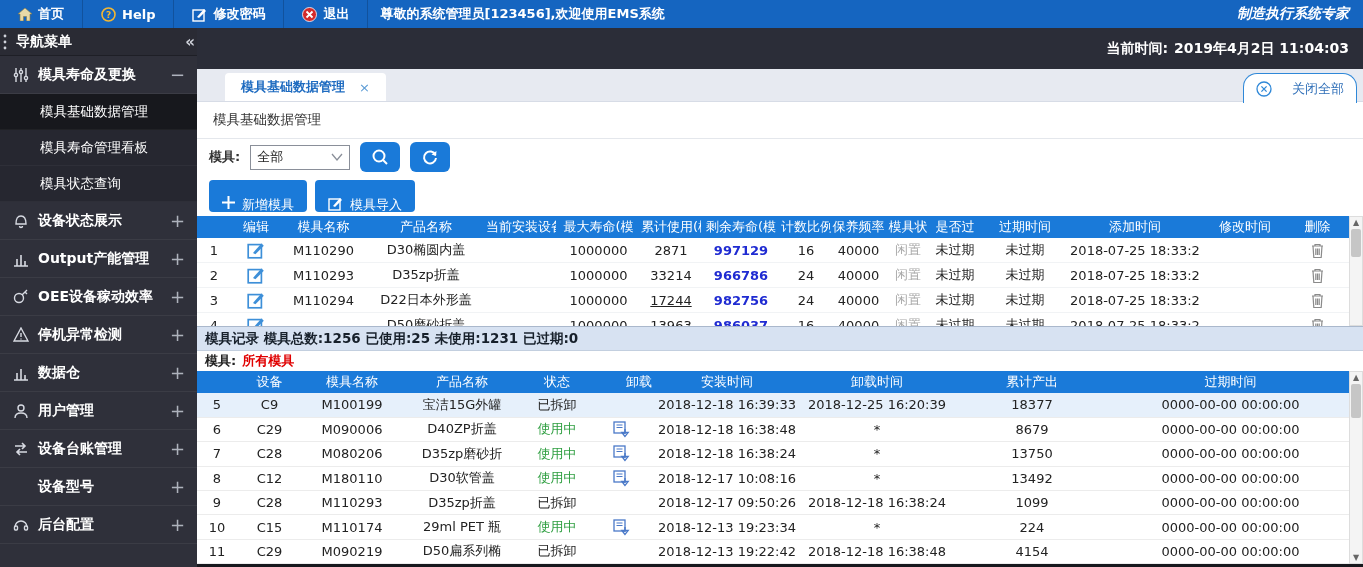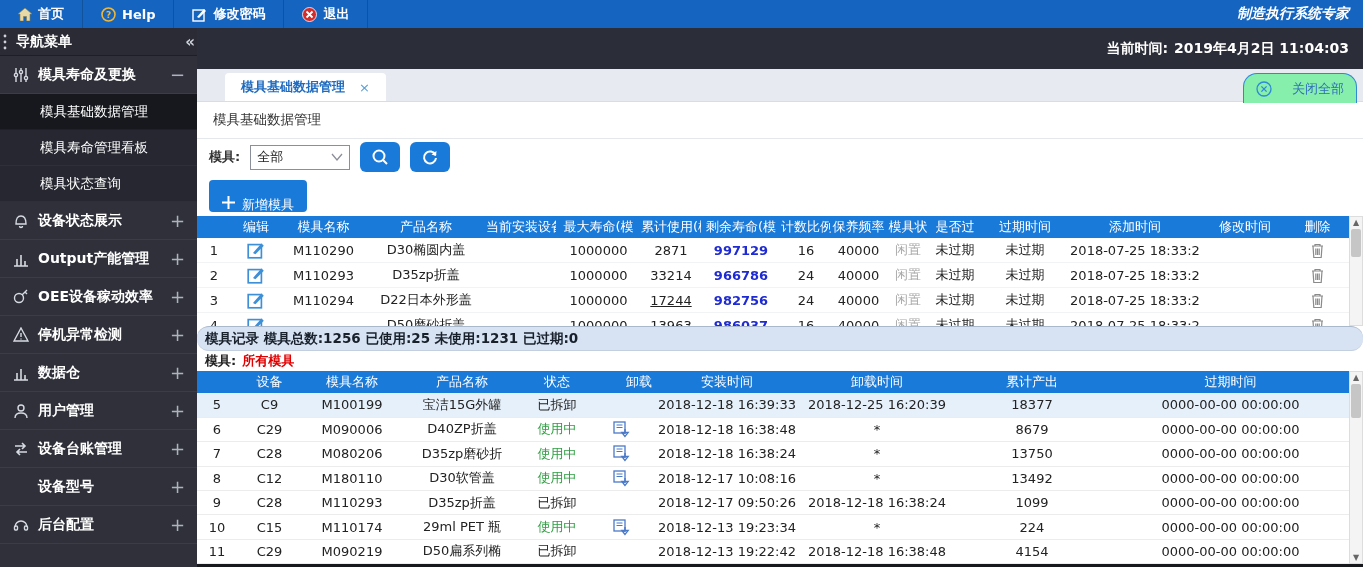--- a/index.html
+++ b/index.html
@@ -31,21 +31,21 @@
 
   
   .rightcol { flex:1; display:flex; flex-direction:column; min-width:0; }
   .infostrip { height:41px; background:#2b2d38; color:#fff; display:flex; align-items:center;
     justify-content:flex-end; padding-right:14px; font-weight:bold; font-size:14px; gap:6px; }
   .tabbar { height:33px; background:#e7eaf1; display:flex; align-items:flex-end; padding-left:28px;
     border-bottom:1px solid #d7dce6; position:relative; }
   .tab { background:#fff; height:28px; display:flex; align-items:center; gap:14px; padding:0 16px;
     border-radius:4px 4px 0 0; color:#1e6bc0; font-weight:bold; font-size:13px; cursor:pointer; }
   .tab .x { color:#5b9bd5; font-weight:normal; cursor:pointer; }
-  .closeall { position:absolute; right:6px; top:4px; background:#86efac; border:1px solid #2f88d8;
+  .closeall { position:absolute; right:6px; top:4px; background:#ffffff; border:1px solid #2f88d8;
     color:#2f6fb8; border-radius:14px 14px 0 0; border-bottom:none; height:30px; display:flex; align-items:center;
     gap:20px; padding:0 12px; font-size:13px; cursor:pointer; }
   .closeall .ci { color:#2f88d8; display:flex; }
 
   .page { flex:1; background:#fff; display:flex; flex-direction:column; min-height:0; }
   .page-title { height:40px; display:flex; align-items:center; padding-left:16px; color:#333;
     border-bottom:1px solid #e4e7ec; font-size:13.5px; }
   .filter-row { height:40px; display:flex; align-items:center; padding-left:12px; gap:10px; }
   .filter-row label { font-weight:bold; color:#333; }
   .select { width:100px; height:25px; border:1px solid #8a8f99; background:#fff; display:flex;
@@ -63,21 +63,21 @@
   .thead { background:#1a7ad9; color:#fff; height:22px; display:flex; align-items:center; font-size:13px; }
   .thead .hc { overflow:hidden; white-space:nowrap; text-align:center; flex:none; }
   .tbody1 { height:88px; overflow:hidden; }
   .trow { display:flex; align-items:center; height:25px; border-bottom:1px solid #f1f3f5; }
   .trow .tc { overflow:hidden; white-space:nowrap; text-align:center; flex:none; }
   .vscroll { width:14px; background:#f4f4f4; border:1px solid #ddd; display:flex; flex-direction:column;
     align-items:center; font-size:8px; color:#666; justify-content:space-between; padding:1px 0; }
   .vscroll .thumb { width:10px; background:#c6c6c6; border-radius:2px; }
 
   .record-bar { height:27px; background:#d7e2f2; border-top:1px solid #aab8cc; border-bottom:1px solid #c3cfdf;
-    display:flex; align-items:center; padding-left:8px; font-weight:bold; color:#17202b; font-size:13.5px;border-radius:12px; }
+    display:flex; align-items:center; padding-left:8px; font-weight:bold; color:#17202b; font-size:13.5px; }
   .filter2 { height:22px; display:flex; align-items:center; padding-left:8px; gap:6px; font-weight:bold; }
   .filter2 .red { color:#e00000; }
 
   .tbody2 { height:171px; display:flex; flex-direction:column; }
   .tbody2 .trow { flex:1; height:auto; border-bottom:1px solid #ececec; }
   .trow.hl { background:#e6f0fb; }
   .st-green { color:#2e9e40; }
   .remain { color:#1f2bd2; font-weight:bold; }
   .idle { color:#a8a8a8; }
   .bottom-strip { height:3px; background:#17181d; }
@@ -115,20 +115,21 @@
   </div>
   <div class="tb-item">
     <span class="ic">
       <svg width="15" height="15" viewBox="0 0 15 15">
           <circle cx="7.5" cy="7.5" r="7" fill="#d42b2b" stroke="#fff" stroke-width="0.8"></circle>
           <path d="M4.5 4.5 L10.5 10.5 M10.5 4.5 L4.5 10.5" stroke="#fff" stroke-width="1.8"></path>
         </svg>
     </span>
     <span>退出</span>
   </div>
+  <div class="welcome">尊敬的系统管理员[123456],欢迎使用EMS系统</div>
   <div class="brand">制造执行系统专家</div>
 </div>
 
 <div class="app">
 
   <div class="sidebar">
     <div class="sb-header">
       <span>
         <svg width="6" height="16" viewBox="0 0 6 16">
             <circle cx="3" cy="2" r="1.4" fill="#cfd2da"></circle>
@@ -295,20 +296,29 @@
       </div>
 
       <div class="btn-row">
         <button class="btn">
           <span>
             <svg width="13" height="13" viewBox="0 0 13 13">
                 <path d="M6.5 0 V13 M0 6.5 H13" stroke="#fff" stroke-width="2"></path>
               </svg>
           </span>
           <span>新增模具</span>
+        </button>
+        <button class="btn">
+          <span>
+            <svg width="15" height="15" viewBox="0 0 15 15">
+                <rect x="1" y="3" width="11" height="11" fill="none" stroke="#fff" stroke-width="1.4"></rect>
+                <path d="M5 10 L12 2 L14 4 L7 11 Z" fill="#fff"></path>
+              </svg>
+          </span>
+          <span>模具导入</span>
         </button>
       </div>
 
       <div class="tablewrap">
         <div class="tbl">
           <div class="thead" id="thead1">
               <div class="hc" style="width: 34px;"></div>
               <div class="hc" style="width: 50px;">编辑</div>
               <div class="hc" style="width: 85px;">模具名称</div>
               <div class="hc" style="width: 120px;">产品名称</div>

